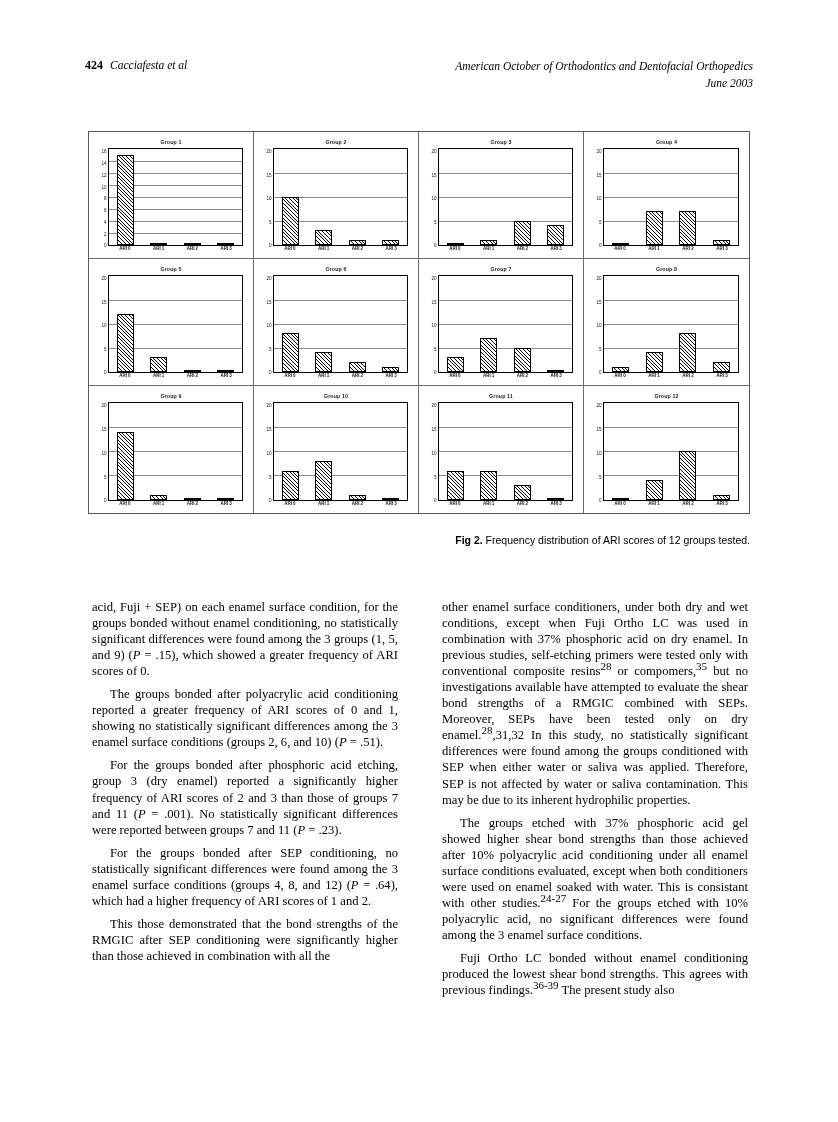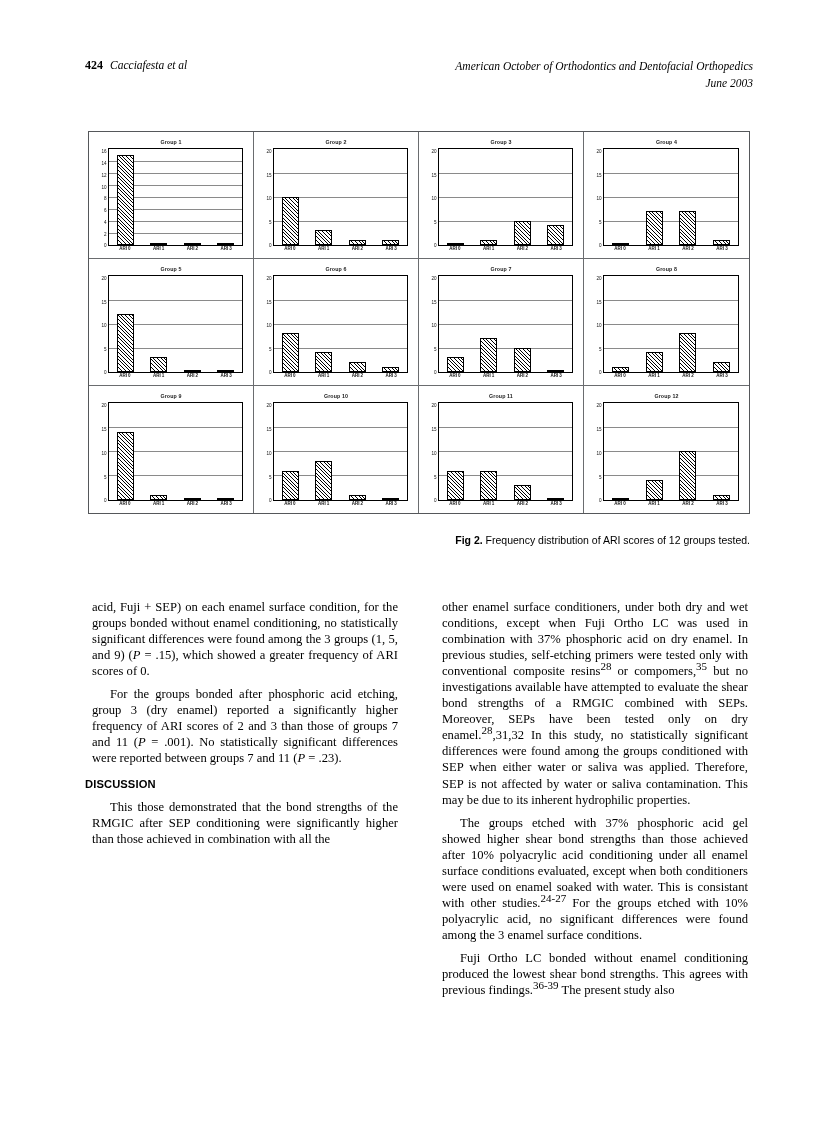--- a/index.html
+++ b/index.html
@@ -725,22 +725,23 @@
 
   <div class="fig-caption">
     <span class="lead">Fig 2.</span>
     <span>Frequency distribution of ARI scores of 12 groups tested.</span>
   </div>
 
   <div class="columns">
 
     <div class="col">
       <p class="noindent">acid, Fuji + SEP) on each enamel surface condition, for the groups bonded without enamel conditioning, no statistically significant differences were found among the 3 groups (1, 5, and 9) (<i>P</i> = .15), which showed a greater frequency of ARI scores of 0.</p>
+      <p>The groups bonded after polyacrylic acid conditioning reported a greater frequency of ARI scores of 0 and 1, showing no statistically significant differences among the 3 enamel surface conditions (groups 2, 6, and 10) (<i>P</i> = .51).</p>
       <p>For the groups bonded after phosphoric acid etching, group 3 (dry enamel) reported a significantly higher frequency of ARI scores of 2 and 3 than those of groups 7 and 11 (<i>P</i> = .001). No statistically significant differences were reported between groups 7 and 11 (<i>P</i> = .23).</p>
-      <h3>DISCUSSION</h3>
+      <p>For the groups bonded after SEP conditioning, no statistically significant differences were found among the 3 enamel surface conditions (groups 4, 8, and 12) (<i>P</i> = .64), which had a higher frequency of ARI scores of 1 and 2.</p>
       <p>This those demonstrated that the bond strengths of the RMGIC after SEP conditioning were significantly higher than those achieved in combination with all the</p>
     </div>
 
     <div class="col">
       <p class="noindent">other enamel surface conditioners, under both dry and wet conditions, except when Fuji Ortho LC was used in combination with 37% phosphoric acid on dry enamel. In previous studies, self-etching primers were tested only with conventional composite resins<sup>28</sup> or compomers,<sup>35</sup> but no investigations available have attempted to evaluate the shear bond strengths of a RMGIC combined with SEPs. Moreover, SEPs have been tested only on dry enamel.<sup>28</sup>,31,32 In this study, no statistically significant differences were found among the groups conditioned with SEP when either water or saliva was applied. Therefore, SEP is not affected by water or saliva contamination. This may be due to its inherent hydrophilic properties.</p>
       <p>The groups etched with 37% phosphoric acid gel showed higher shear bond strengths than those achieved after 10% polyacrylic acid conditioning under all enamel surface conditions evaluated, except when both conditioners were used on enamel soaked with water. This is consistant with other studies.<sup>24-27</sup> For the groups etched with 10% polyacrylic acid, no significant differences were found among the 3 enamel surface conditions.</p>
       <p>Fuji Ortho LC bonded without enamel conditioning produced the lowest shear bond strengths. This agrees with previous findings.<sup>36-39</sup> The present study also</p>
     </div>
 
   </div>

